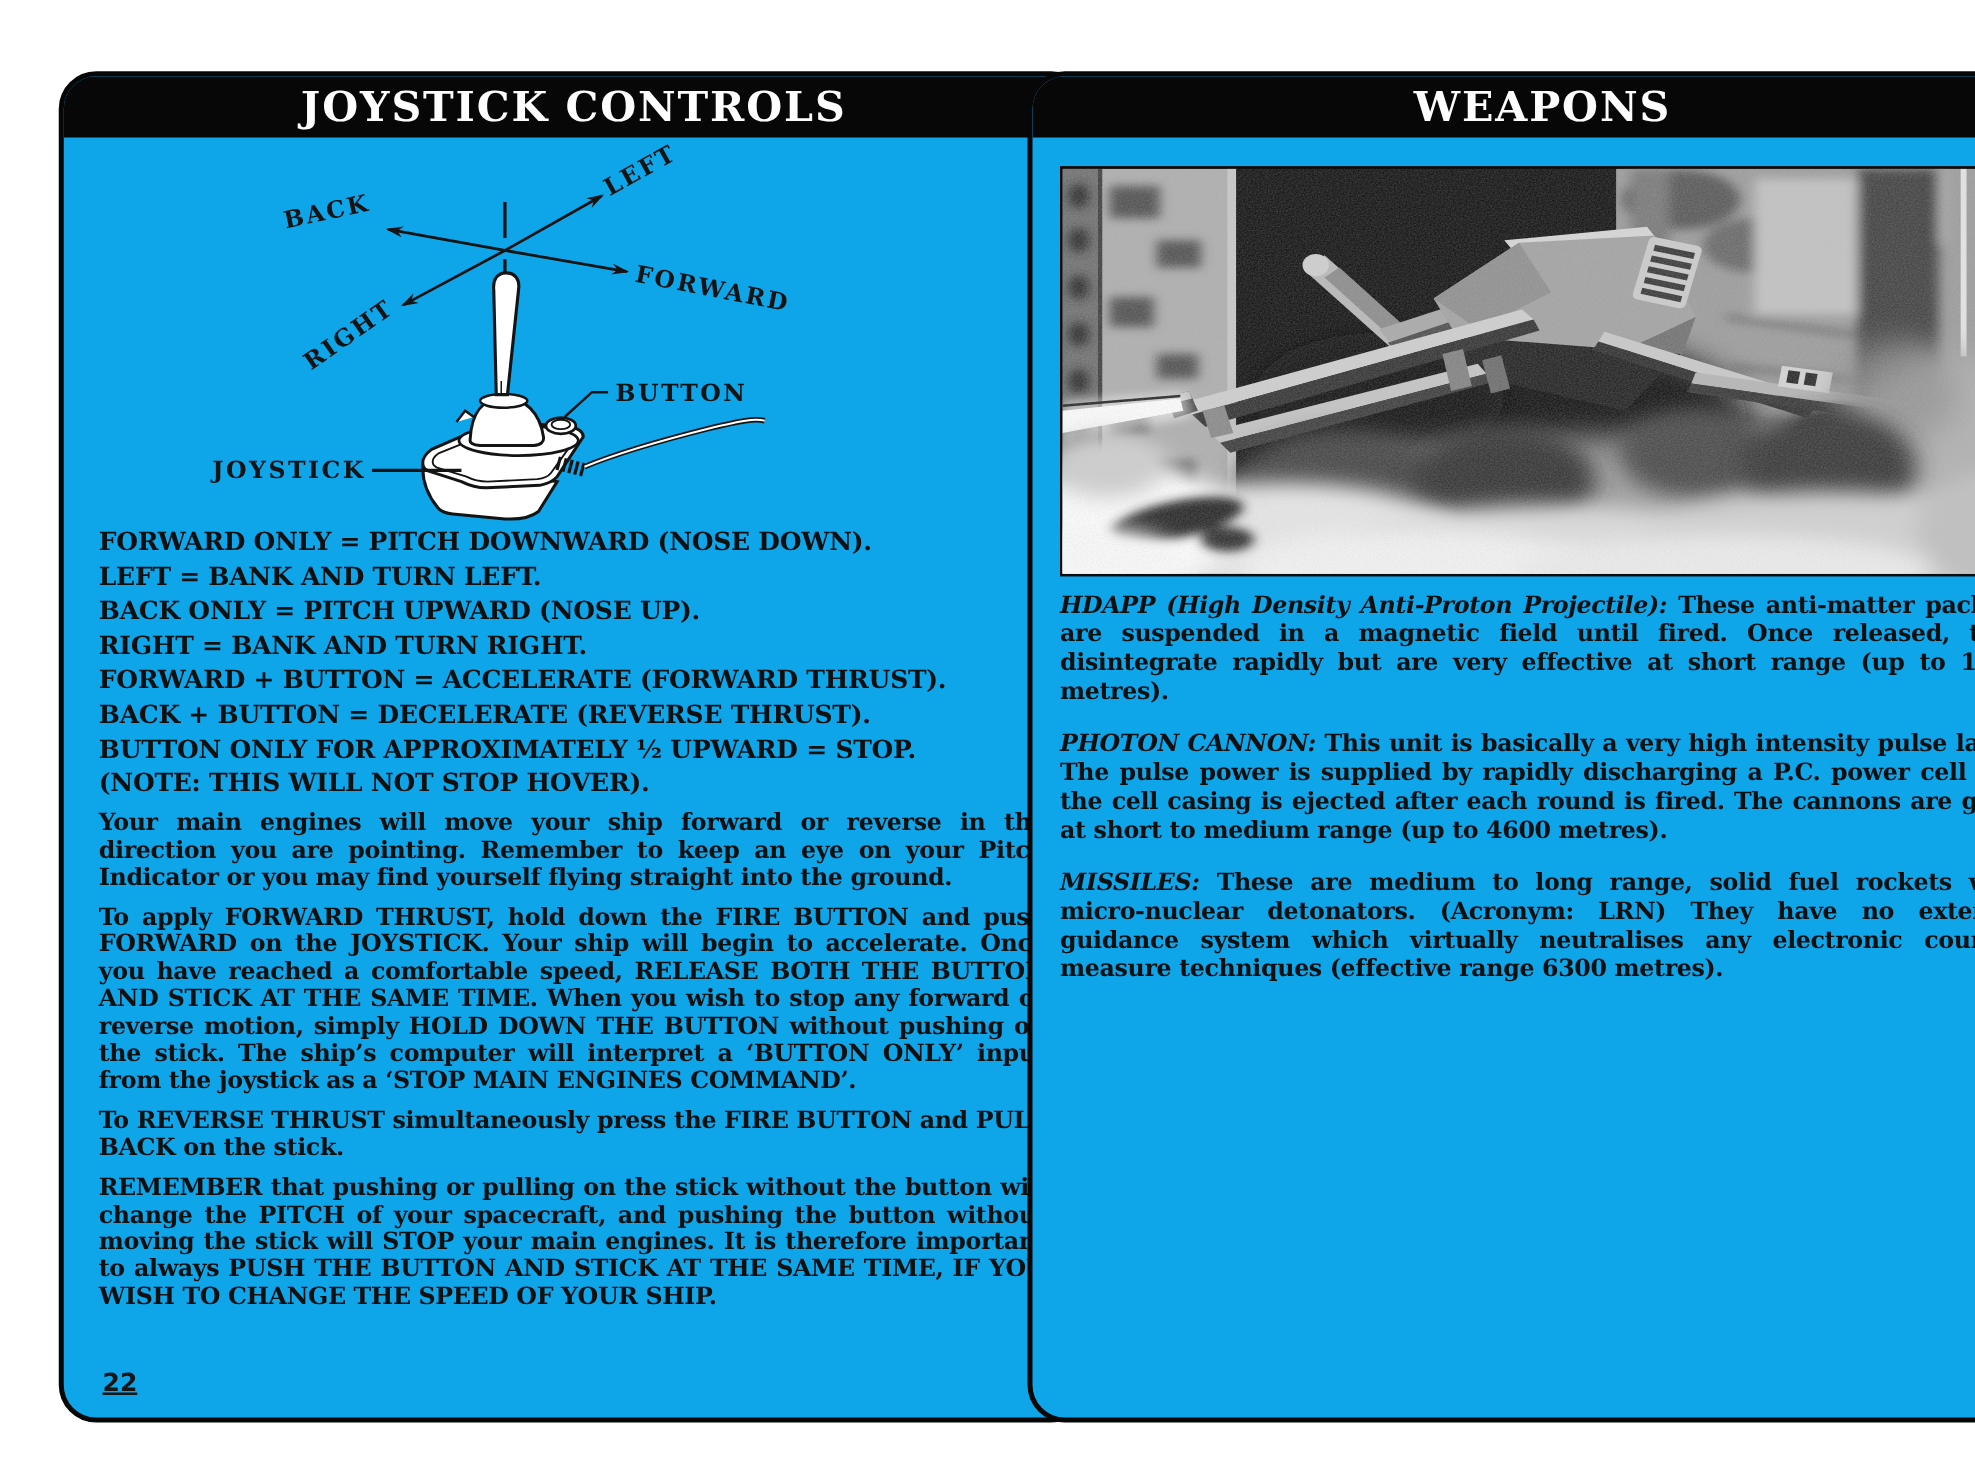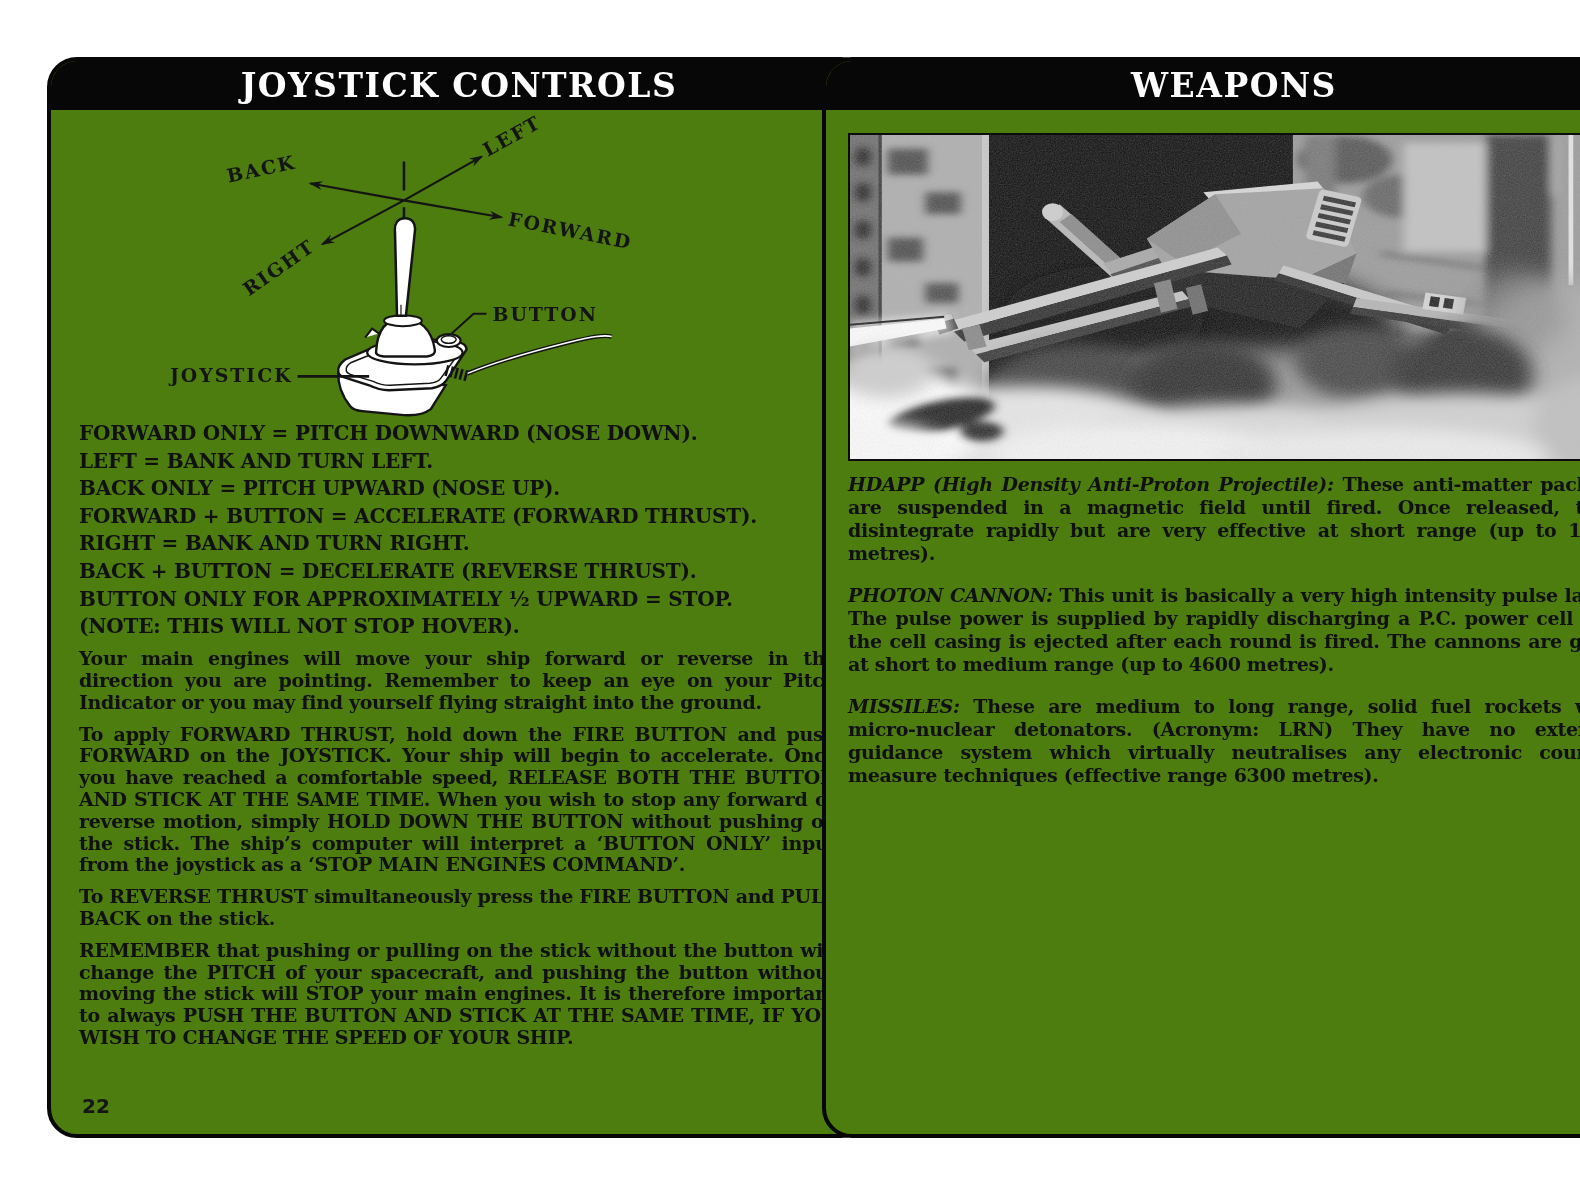--- a/index.html
+++ b/index.html
@@ -1,33 +1,33 @@
 <!DOCTYPE html>
 <html><head>
 <meta charset="utf-8">
 <style>
   html,body{margin:0;padding:0;background:#ffffff;}
   body{width:1580px;height:1186px;position:relative;overflow:hidden;
        font-family:"DejaVu Serif", serif;}
-  .card{position:absolute;top:57px;width:824px;height:1081px;background:#4d7c0f;
+  .card{position:absolute;top:57px;width:824px;height:1081px;background:#0ea5e9;
         border:4px solid #070707;border-radius:30px;overflow:hidden;box-sizing:border-box;}
   #left-card{left:47px;}
   #right-card{left:822px;}
   .card-header{height:49px;background:#070707;display:flex;align-items:center;justify-content:center;}
   .card-header h1{margin:0;color:#fdfdfd;font-size:33px;font-weight:bold;letter-spacing:1.5px;
                   font-family:"DejaVu Serif", serif;}
   .card-body{position:relative;height:calc(100% - 49px);font-weight:bold;color:#101010;}
   svg.diagram{display:block;width:693px;height:310px;}
   .controls{margin:4px 28px 0 28px;}
   .controls-line{font-size:20px;line-height:19px;margin-bottom:8.6px;letter-spacing:-0.2px;}
   .para{margin:0 30px 10px 28px;font-size:19px;line-height:21.8px;text-align:justify;
         letter-spacing:-0.3px;}
   .para:first-of-type{margin-top:12px;}
   .pagenum{position:absolute;font-family:"DejaVu Sans", sans-serif;font-size:20px;font-weight:bold;
-           bottom:16px;color:#161616;}
+           bottom:16px;color:#161616;text-decoration:underline;}
   .pn-left{left:31px;}
   .pn-right{right:26px;}
   figure.photo{margin:23px 22px 0 22px;border:2px solid #0c0c0c;height:324px;padding:0;
                background:#0a0a0a;}
   figure.photo svg{display:block;width:100%;height:100%;}
   .wpara{margin:4px 22px 19px 22px;font-size:19px;line-height:23px;text-align:justify;letter-spacing:-0.3px;}
   .wpara:first-of-type{margin-top:12px;}
   .term{font-style:italic;}
   .diag-label{font-size:19px;font-weight:bold;letter-spacing:2px;fill:#141414;
               font-family:"DejaVu Serif", serif;}
@@ -92,22 +92,22 @@
           <line x1="248" y1="267" x2="320" y2="267" stroke-width="2.6"></line>
         </g>
         <text class="diag-label" x="444" y="211">BUTTON</text>
         <text class="diag-label" x="243" y="273" text-anchor="end">JOYSTICK</text>
       </svg>
 
       <div class="controls">
         <div class="controls-line">FORWARD ONLY = PITCH DOWNWARD (NOSE DOWN).</div>
         <div class="controls-line">LEFT = BANK AND TURN LEFT.</div>
         <div class="controls-line">BACK ONLY = PITCH UPWARD (NOSE UP).</div>
+        <div class="controls-line">RIGHT = BANK AND TURN RIGHT.</div>
         <div class="controls-line">FORWARD + BUTTON = ACCELERATE (FORWARD THRUST).</div>
-        <div class="controls-line">RIGHT = BANK AND TURN RIGHT.</div>
         <div class="controls-line">BACK + BUTTON = DECELERATE (REVERSE THRUST).</div>
         <div class="controls-line">BUTTON ONLY FOR APPROXIMATELY ½ UPWARD = STOP.</div>
         <div class="controls-line">(NOTE: THIS WILL NOT STOP HOVER).</div>
       </div>
 
       <p class="para">Your main engines will move your ship forward or reverse in the direction you are pointing. Remember to keep an eye on your Pitch Indicator or you may find yourself flying straight into the ground.</p>
       <p class="para">To apply FORWARD THRUST, hold down the FIRE BUTTON and push FORWARD on the JOYSTICK. Your ship will begin to accelerate. Once you have reached a comfortable speed, RELEASE BOTH THE BUTTON AND STICK AT THE SAME TIME. When you wish to stop any forward or reverse motion, simply HOLD DOWN THE BUTTON without pushing on the stick. The ship’s computer will interpret a ‘BUTTON ONLY’ input from the joystick as a ‘STOP MAIN ENGINES COMMAND’.</p>
       <p class="para">To REVERSE THRUST simultaneously press the FIRE BUTTON and PULL BACK on the stick.</p>
       <p class="para">REMEMBER that pushing or pulling on the stick without the button will change the PITCH of your spacecraft, and pushing the button without moving the stick will STOP your main engines. It is therefore important to always PUSH THE BUTTON AND STICK AT THE SAME TIME, IF YOU WISH TO CHANGE THE SPEED OF YOUR SHIP.</p>
 

